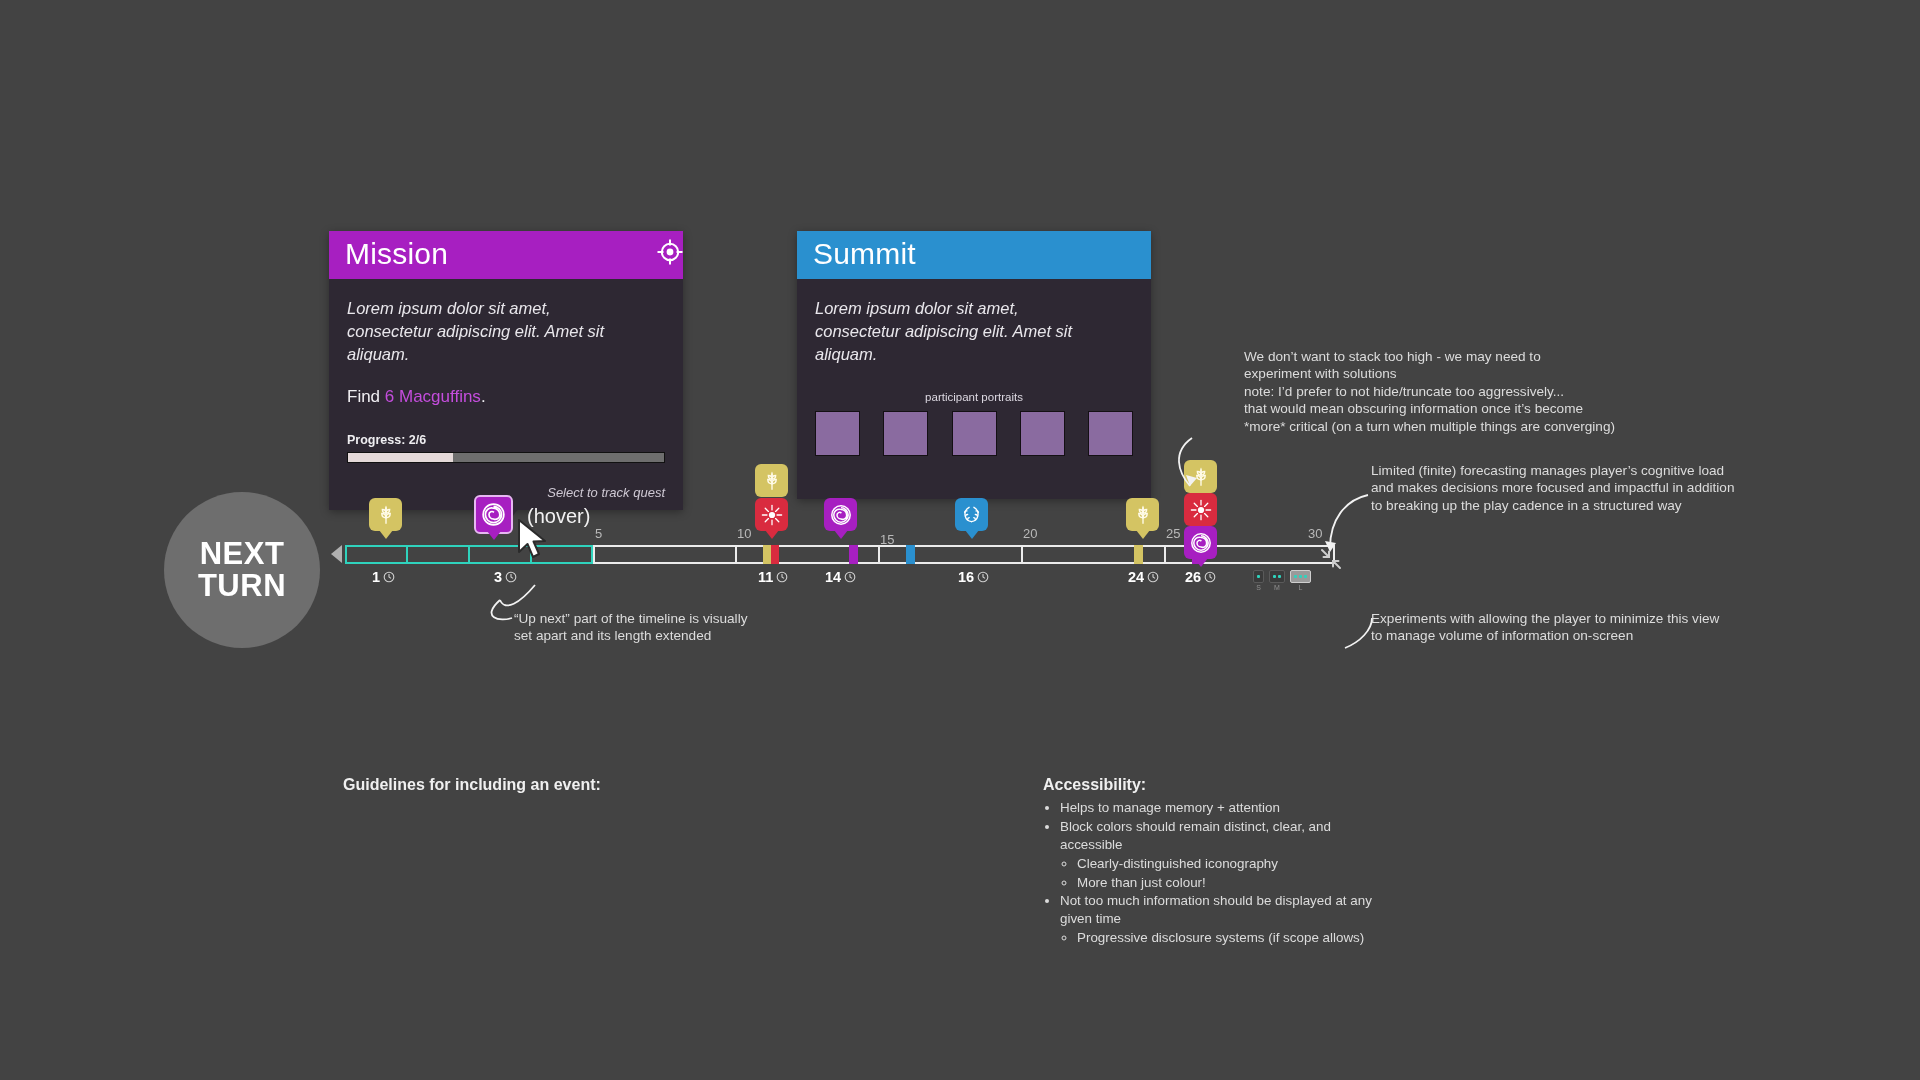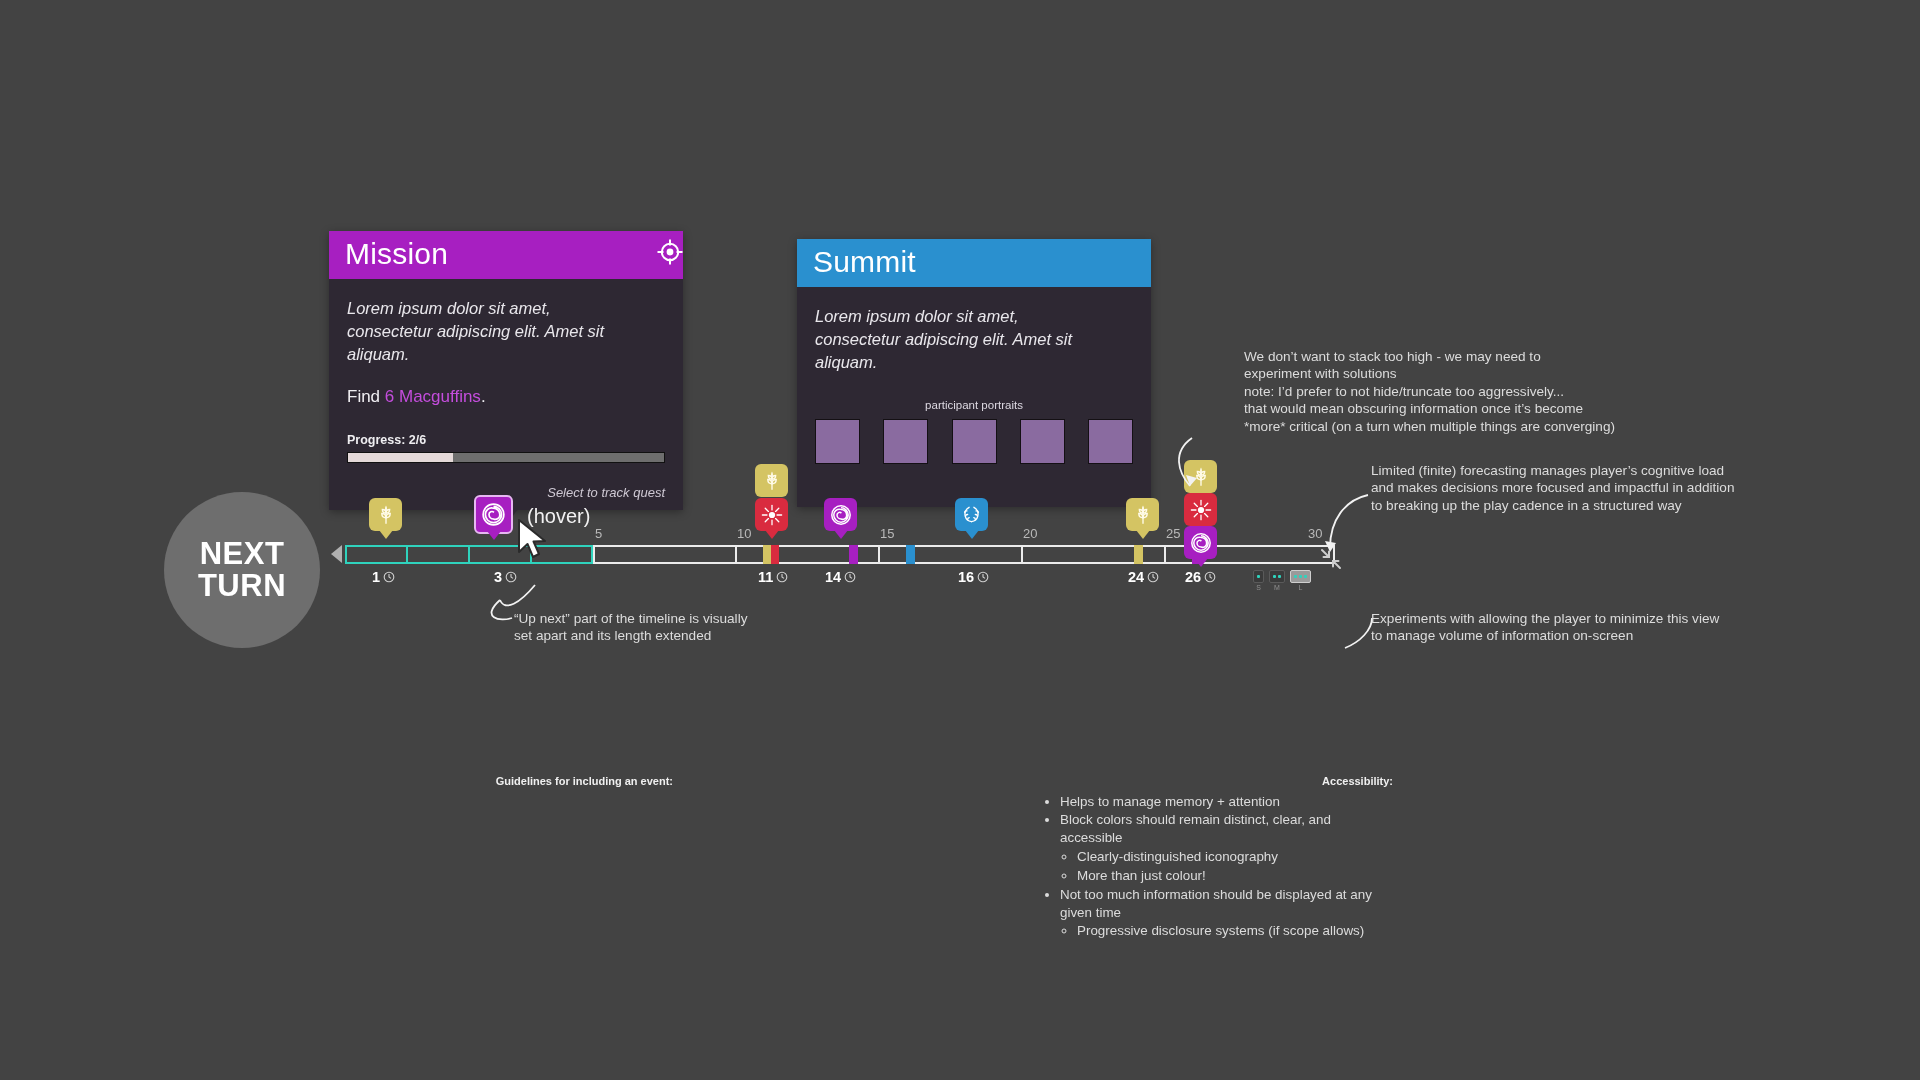--- a/index.html
+++ b/index.html
@@ -131,21 +131,21 @@
   .zb-wrap { position: relative; }
 
   
   .anno {
     position: absolute; font-size: 13.6px; color: #dcdcdc; line-height: 1.28;
     white-space: pre-line;
   }
 
   
   .notes-col { position: absolute; color: #dcdcdc; font-size: 13.4px; line-height: 1.33; }
-  .notes-col h4 { margin: 0 0 4px 0; font-size: 11px; font-weight: 700; color: #f0f0f0; text-align: right; }
+  .notes-col h4 { margin: 0 0 4px 0; font-size: 16px; font-weight: 700; color: #f0f0f0; }
   .notes-col ul { margin: 0; padding-left: 17px; }
   .notes-col ul ul { padding-left: 17px; margin-top: 1px; }
   .notes-col li { margin-bottom: 1px; }
 </style>
 </head>
 <body>
 
 <div class="stage">
 
   <div class="card" style="left:329px; top:231px; width:354px;">
@@ -166,21 +166,21 @@
       <p class="card-lorem">Lorem ipsum dolor sit amet, consectetur adipiscing elit. Amet sit aliquam.</p>
       <p class="card-find"><span>Find </span><span class="hl">6 Macguffins</span><span>.</span></p>
       <div class="progress-label">Progress: 2/6</div>
       <div class="progress-track">
         <div class="progress-fill" id="mission-progress-fill" style="width: 33.3333%;"></div>
       </div>
     </div>
     <div class="card-foot">Select to track quest</div>
   </div>
 
-  <div class="card" style="left:797px; top:231px; width:354px;margin-top:8px;">
+  <div class="card" style="left:797px; top:231px; width:354px;">
     <div class="card-head" style="background:#2a90cf; padding-right:16px;">
       <span class="card-title">Summit</span>
     </div>
     <div class="card-body" style="padding-bottom:4px;">
       <p class="card-lorem" style="margin-bottom:26px;">Lorem ipsum dolor sit amet, consectetur adipiscing elit. Amet sit aliquam.</p>
       <div class="portrait-label">participant portraits</div>
       <div class="portrait-row" id="portrait-row">
           <div class="portrait" style="background: rgb(138, 107, 160);"></div>
           <div class="portrait" style="background: rgb(138, 107, 160);"></div>
           <div class="portrait" style="background: rgb(138, 107, 160);"></div>
@@ -205,21 +205,21 @@
     <div class="seg-div" style="left:185px;"></div>
 
     <div class="tl-bar" style="left:248px; top:0px; width:742px;"></div>
     <div class="tl-tick" style="left:390px;"></div>
     <div class="tl-tick" style="left:533px;"></div>
     <div class="tl-tick" style="left:676px;"></div>
     <div class="tl-tick" style="left:819px;"></div>
 
     <div class="tl-tick-label" style="left:250px;">5</div>
     <div class="tl-tick-label" style="left:392px;">10</div>
-    <div class="tl-tick-label" style="left:535px;">15</div>
+    <div class="tl-tick-label" style="left:535px;margin-top:6px;">15</div>
     <div class="tl-tick-label" style="left:678px;">20</div>
     <div class="tl-tick-label" style="left:821px;">25</div>
     <div class="tl-tick-label" style="left:963px;">30</div>
 
     <div class="tl-block" style="left:418px; width:8px; background:#d4c463;"></div>
     <div class="tl-block" style="left:426px; width:8px; background:#d92b3f;"></div>
     <div class="tl-block" style="left:504px; width:9px; background:#a71fc1;"></div>
     <div class="tl-block" style="left:561px; width:9px; background:#2a90cf;"></div>
     <div class="tl-block" style="left:789px; width:9px; background:#d4c463;"></div>
     <div class="tl-block" style="left:847px; width:9px; background:#a71fc1;"></div>

